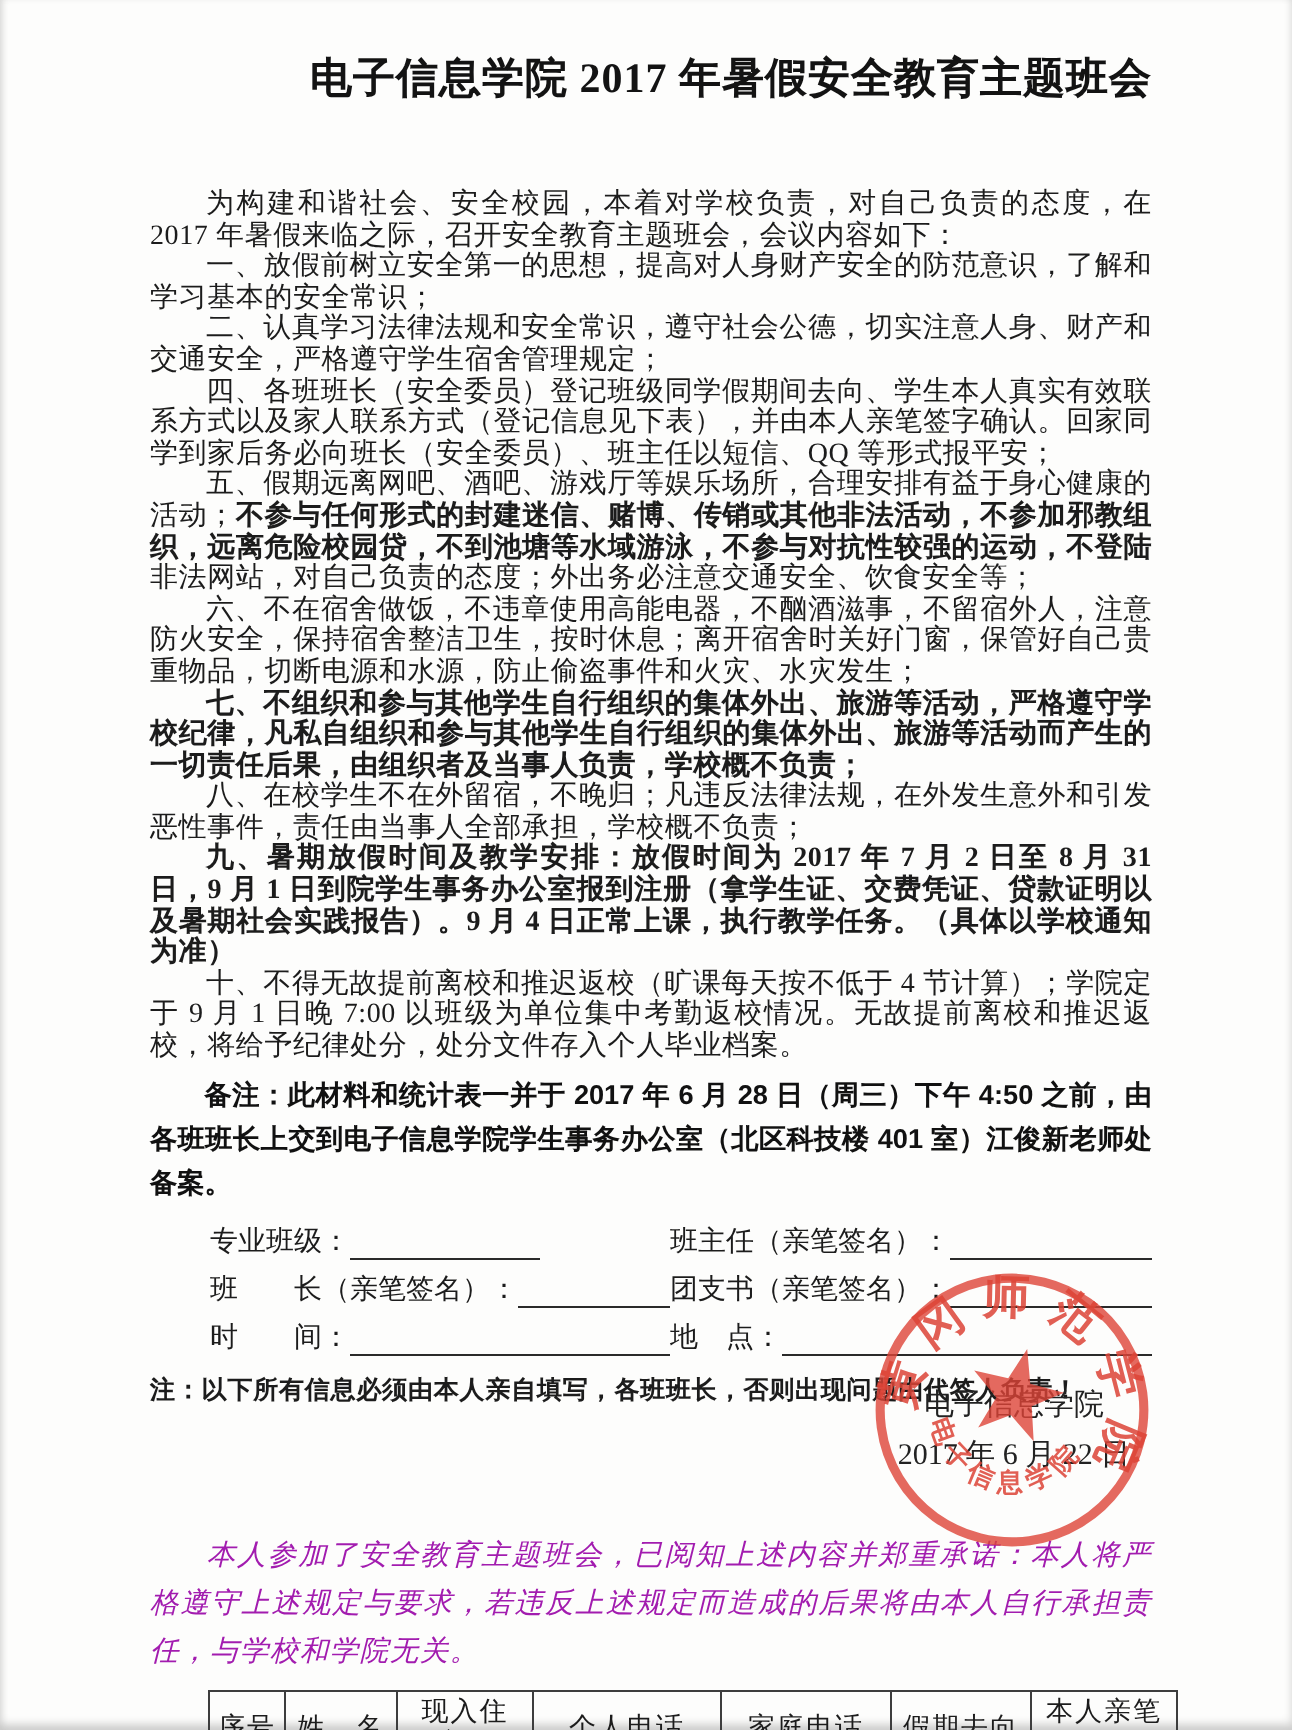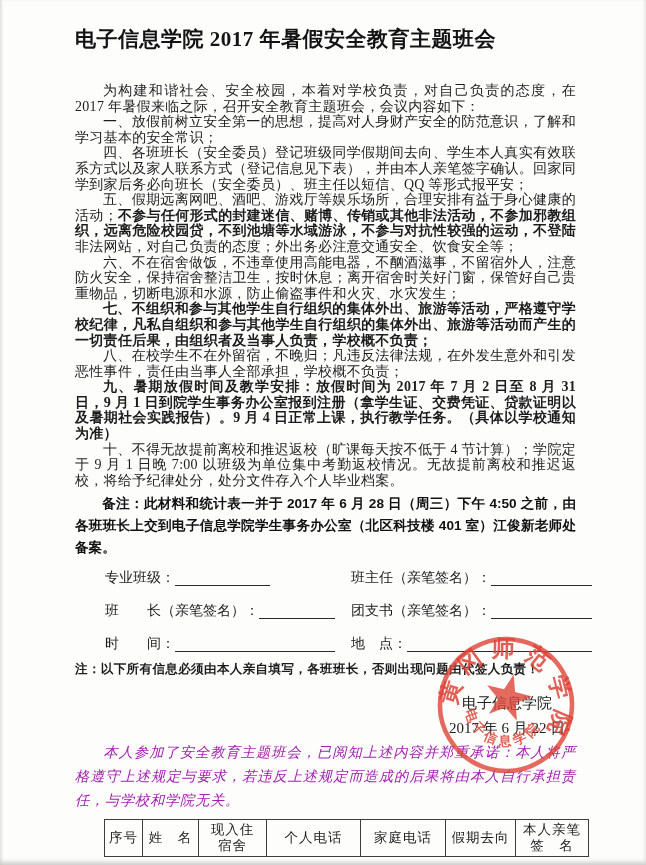--- a/index.html
+++ b/index.html
@@ -10,43 +10,42 @@
     background:#fdfdfc;
     overflow:hidden;
     font-family:"Liberation Serif","DejaVu Serif",serif;
     color:#1c1c1c;
     box-shadow:inset 0 -3px 4px rgba(0,0,0,0.18), inset 2px 0 3px rgba(0,0,0,0.04);
   }
   .content { position:absolute; left:75px; top:0; width:501px; }
   .title {
     margin:0; padding-top:25px;
     font-size:21px; font-weight:bold;
-    text-align:left; letter-spacing:0.5px;
+    text-align:right; letter-spacing:0.5px;
     color:#131313;
   }
-  .body-text { margin-top:30px; }
+  .body-text { margin-top:42px; }
   .intro, .item {
     margin:0;
     font-size:14px; line-height:15.6px;
     letter-spacing:0.3px;
     text-align:justify; text-indent:2em;
   }
   .item .b { font-weight:bold; }
   .remark {
     margin:5px 0 0 0;
     font-family:"Liberation Sans","DejaVu Sans",sans-serif;
     font-weight:bold; font-size:13.6px; line-height:22px;
     text-align:justify; text-indent:2em;
     color:#111;
   }
   .fgrid {
     margin:10px 0 0 30px;
     display:grid; grid-template-columns:230px 241px;
     row-gap:7px;
-    gap:16px;
   }
   .ffield { display:flex; align-items:flex-end; font-size:14px; line-height:17px; }
   .flabel { white-space:pre; }
   .fline { display:inline-block; border-bottom:1px solid #2a2a2a; height:15px; }
   .f0 .fline { width:95px; }
   .f1 .fline { width:115px; }
   .f2 .fline { width:103px; }
   .f3 .fline { width:115px; }
   .f4 .fline { width:183px; }
   .f5 .fline { width:190px; }
@@ -86,20 +85,21 @@
 <body>
 
 <div class="page">
   <div class="content">
     <h1 class="title">电子信息学院 2017 年暑假安全教育主题班会</h1>
 
     <div class="body-text">
       <p class="intro">为构建和谐社会、安全校园，本着对学校负责，对自己负责的态度，在 2017 年暑假来临之际，召开安全教育主题班会，会议内容如下：</p>
       <div>
           <p class="item"><span>一、放假前树立安全第一的思想，提高对人身财产安全的防范意识，了解和学习基本的安全常识；</span></p>
+          <p class="item"><span>二、认真学习法律法规和安全常识，遵守社会公德，切实注意人身、财产和交通安全，严格遵守学生宿舍管理规定；</span></p>
           <p class="item"><span>四、各班班长（安全委员）登记班级同学假期间去向、学生本人真实有效联系方式以及家人联系方式（登记信息见下表），并由本人亲笔签字确认。回家同学到家后务必向班长（安全委员）、班主任以短信、QQ 等形式报平安；</span></p>
           <p class="item"><span>五、假期远离网吧、酒吧、游戏厅等娱乐场所，合理安排有益于身心健康的活动；</span><span class="b">不参与任何形式的封建迷信、赌博、传销或其他非法活动，不参加邪教组织，远离危险校园贷，不到池塘等水域游泳，不参与对抗性较强的运动，不登陆</span><span>非法网站，对自己负责的态度；外出务必注意交通安全、饮食安全等；</span></p>
           <p class="item"><span>六、不在宿舍做饭，不违章使用高能电器，不酗酒滋事，不留宿外人，注意防火安全，保持宿舍整洁卫生，按时休息；离开宿舍时关好门窗，保管好自己贵重物品，切断电源和水源，防止偷盗事件和火灾、水灾发生；</span></p>
           <p class="item"><span class="b">七、不组织和参与其他学生自行组织的集体外出、旅游等活动，严格遵守学校纪律，凡私自组织和参与其他学生自行组织的集体外出、旅游等活动而产生的一切责任后果，由组织者及当事人负责，学校概不负责；</span></p>
           <p class="item"><span>八、在校学生不在外留宿，不晚归；凡违反法律法规，在外发生意外和引发恶性事件，责任由当事人全部承担，学校概不负责；</span></p>
           <p class="item"><span class="b">九、暑期放假时间及教学安排：放假时间为 2017 年 7 月 2 日至 8 月 31 日，9 月 1 日到院学生事务办公室报到注册（拿学生证、交费凭证、贷款证明以及暑期社会实践报告）。9 月 4 日正常上课，执行教学任务。（具体以学校通知为准）</span></p>
           <p class="item"><span>十、不得无故提前离校和推迟返校（旷课每天按不低于 4 节计算）；学院定于 9 月 1 日晚 7:00 以班级为单位集中考勤返校情况。无故提前离校和推迟返校，将给予纪律处分，处分文件存入个人毕业档案。</span></p>
         </div>
     </div>
 

